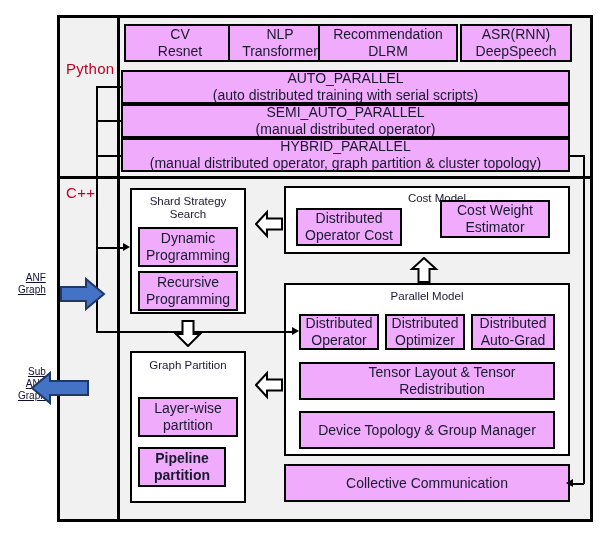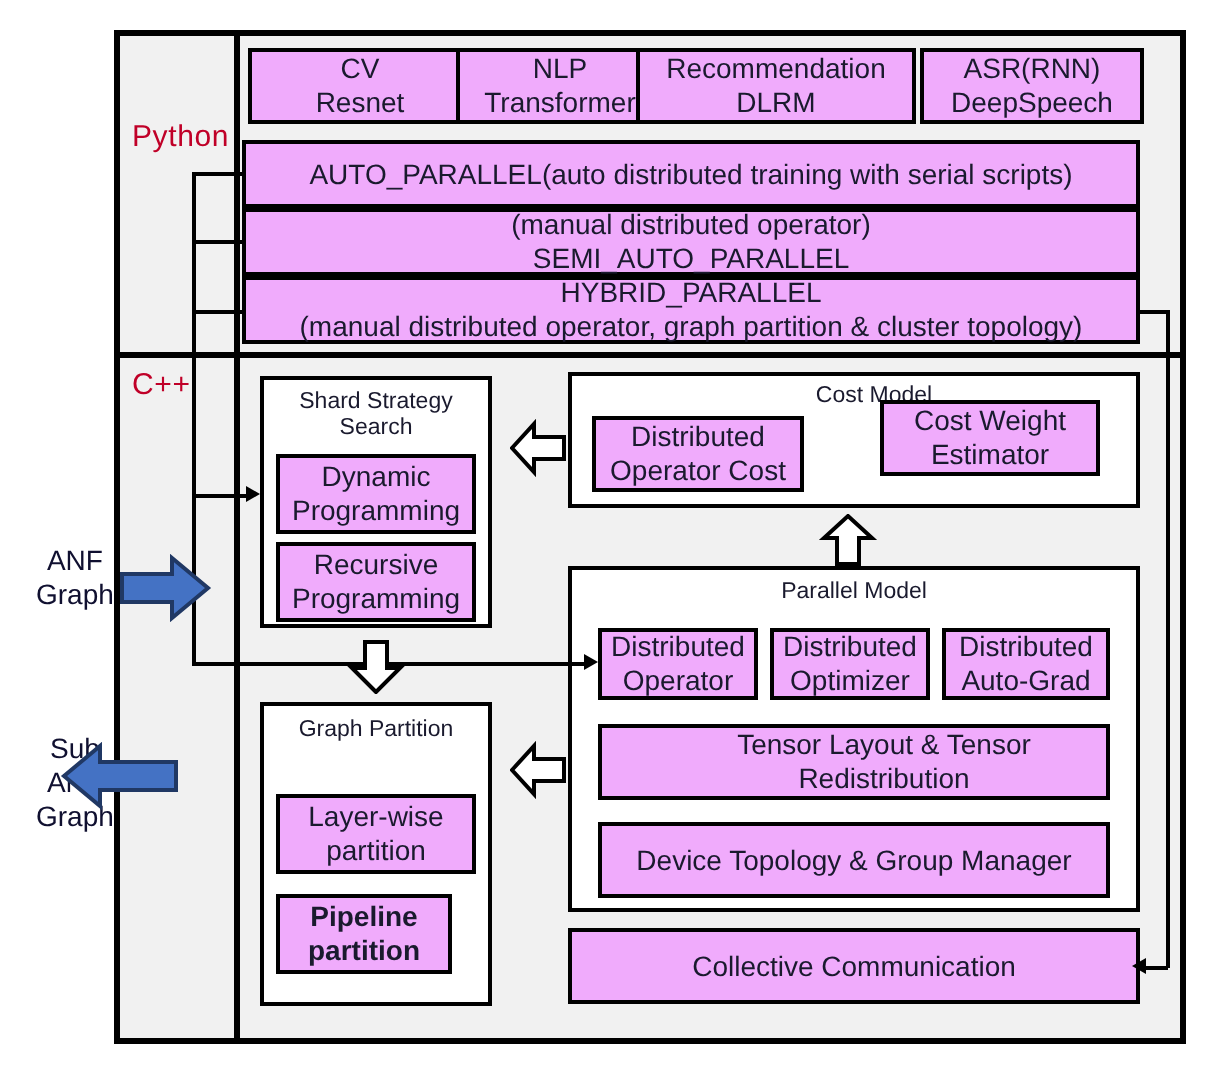--- a/index.html
+++ b/index.html
@@ -30,22 +30,22 @@
   .box{position:absolute;background:#f0abfc;border:2px solid #000;
        box-sizing:border-box;display:flex;align-items:center;
        justify-content:center;text-align:center;line-height:1.18;
        font-size:14px;white-space:pre-line;padding:1px 2px;}
   .grp{position:absolute;background:#ffffff;border:2px solid #000;
        box-sizing:border-box;}
   .grp-title{position:absolute;left:0;right:0;text-align:center;
              font-size:11.5px;line-height:1.15;}
 
   
-  .ext-label{position:absolute;font-size:14px;line-height:1.22;
-             text-align:center;white-space:pre-line;color:#101030;}
+  .ext-label{position:absolute;font-size:10px;line-height:1.22;
+             text-align:right;white-space:pre-line;color:#101030;text-decoration:underline;}
 
   
   .hline{position:absolute;height:0;border-top:2px solid #000;}
   .vline{position:absolute;width:0;border-left:2px solid #000;}
 
   .arrowhead-r{position:absolute;width:0;height:0;
      border-top:4.5px solid transparent;border-bottom:4.5px solid transparent;
      border-left:7px solid #000;}
   .arrowhead-l{position:absolute;width:0;height:0;
      border-top:4.5px solid transparent;border-bottom:4.5px solid transparent;
@@ -81,27 +81,27 @@
   </div>
   <div class="box" style="left:318px;top:24px;width:140px;height:38px;flex-direction:column;">
     <span>Recommendation</span>
     <span>DLRM</span>
   </div>
   <div class="box" style="left:460px;top:24px;width:112px;height:38px;flex-direction:column;">
     <span>ASR(RNN)</span>
     <span>DeepSpeech</span>
   </div>
 
-  <div class="box" style="left:121px;top:70px;width:449px;height:34px;flex-direction:row;">
+  <div class="box" style="left:121px;top:70px;width:449px;height:34px;flex-direction:column;">
     <span>AUTO_PARALLEL</span>
     <span>(auto distributed training with serial scripts)</span>
   </div>
   <div class="box" style="left:121px;top:104px;width:449px;height:34px;flex-direction:column;">
+    <span>SEMI_AUTO_PARALLEL</span>
     <span>(manual distributed operator)</span>
-    <span>SEMI_AUTO_PARALLEL</span>
   </div>
   <div class="box" style="left:121px;top:138px;width:449px;height:34px;flex-direction:column;">
     <span>HYBRID_PARALLEL</span>
     <span>(manual distributed operator, graph partition &amp; cluster topology)</span>
   </div>
 
   <div class="grp" style="left:130px;top:188px;width:116px;height:126px;">
     <div class="grp-title" style="top:5px;">Shard Strategy
 Search</div>
   </div>

